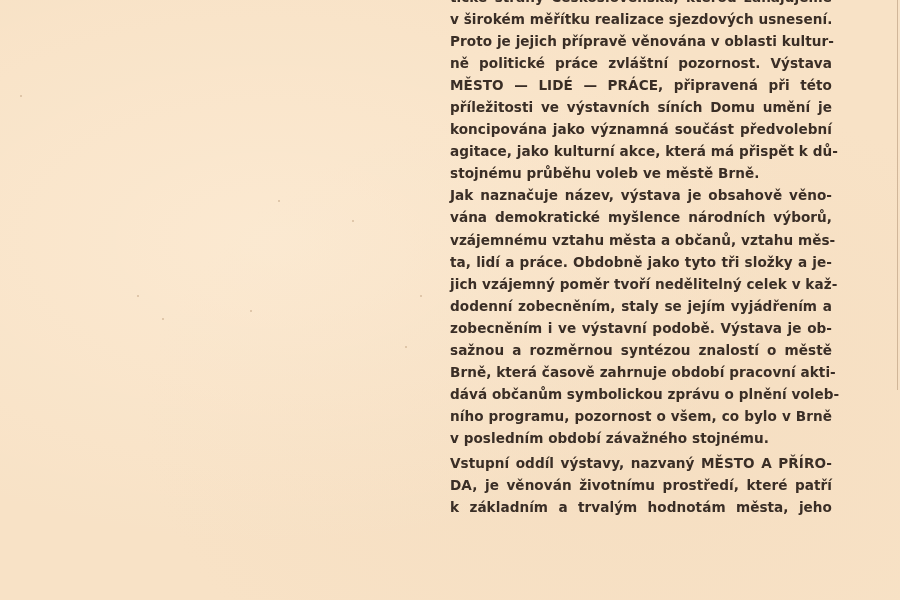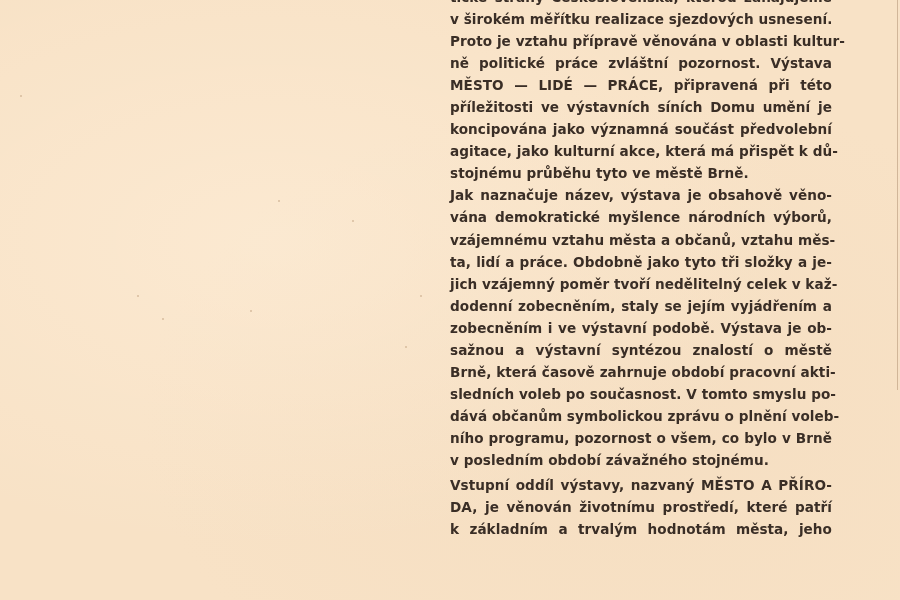--- a/index.html
+++ b/index.html
@@ -77,39 +77,38 @@
   <span class="speck" style="left:137px;top:295px"></span>
   <span class="speck" style="left:420px;top:295px"></span>
   <span class="speck" style="left:250px;top:310px"></span>
   <span class="speck" style="left:162px;top:318px"></span>
   <span class="speck" style="left:405px;top:346px"></span>
 
   <div class="column">
     <div>
       <span class="line">tické strany Československa, kterou zahajujeme</span>
       <span class="line">v širokém měřítku realizace sjezdových usnesení.</span>
-      <span class="line">Proto je vztahu přípravě věnována v oblasti kultur-</span>
+      <span class="line">Proto je jejich přípravě věnována v oblasti kultur-</span>
       <span class="line">ně politické práce zvláštní pozornost. Výstava</span>
       <span class="line">MĚSTO — LIDÉ — PRÁCE, připravená při této</span>
       <span class="line">příležitosti ve výstavních síních Domu umění je</span>
       <span class="line">koncipována jako významná součást předvolební</span>
       <span class="line">agitace, jako kulturní akce, která má přispět k dů-</span>
-      <span class="line last">stojnému průběhu tyto ve městě Brně.</span>
+      <span class="line last">stojnému průběhu voleb ve městě Brně.</span>
     </div>
     <div>
       <span class="line">Jak naznačuje název, výstava je obsahově věno-</span>
       <span class="line">vána demokratické myšlence národních výborů,</span>
       <span class="line">vzájemnému vztahu města a občanů, vztahu měs-</span>
       <span class="line">ta, lidí a práce. Obdobně jako tyto tři složky a je-</span>
       <span class="line">jich vzájemný poměr tvoří nedělitelný celek v kaž-</span>
       <span class="line">dodenní zobecněním, staly se jejím vyjádřením a</span>
       <span class="line">zobecněním i ve výstavní podobě. Výstava je ob-</span>
-      <span class="line">sažnou a výstavní syntézou znalostí o městě</span>
+      <span class="line">sažnou a rozměrnou syntézou znalostí o městě</span>
       <span class="line">Brně, která časově zahrnuje období pracovní akti-</span>
-      <span class="line">sledních voleb po současnost. V tomto smyslu po-</span>
       <span class="line">dává občanům symbolickou zprávu o plnění voleb-</span>
       <span class="line">ního programu, pozornost o všem, co bylo v Brně</span>
       <span class="line last">v posledním období závažného stojnému.</span>
     </div>
     <div class="gap"></div>
     <div>
       <span class="line">Vstupní oddíl výstavy, nazvaný MĚSTO A PŘÍRO-</span>
       <span class="line">DA, je věnován životnímu prostředí, které patří</span>
       <span class="line">k základním a trvalým hodnotám města, jeho</span>
     </div>

